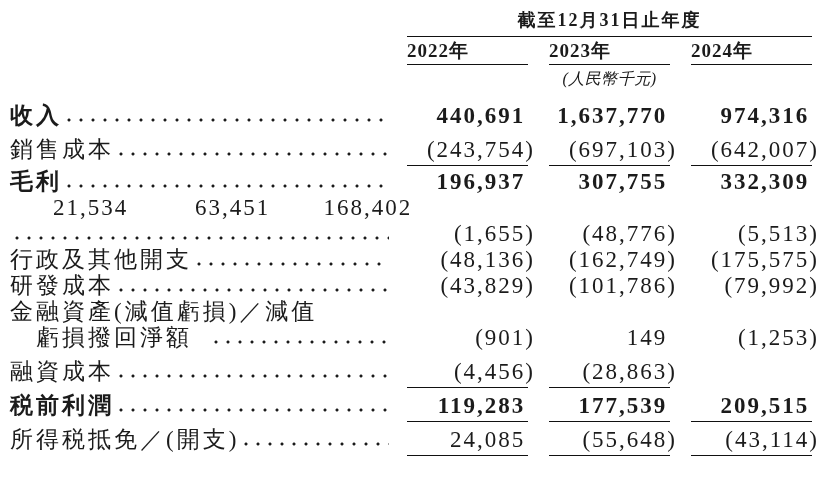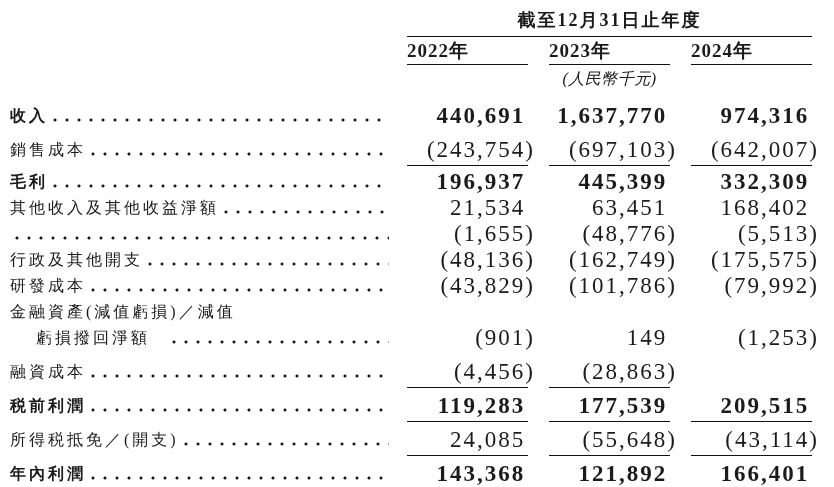--- a/index.html
+++ b/index.html
@@ -25,21 +25,21 @@
   }
   .hdr-note{
     margin-left:549px;width:121px;text-align:center;
     font-style:italic;font-size:16px;margin-top:7px;letter-spacing:0.5px;
   }
   
   #table-body{margin-top:13px;}
   .row{display:flex;padding-left:10px;line-height:25px;margin-bottom:1px;}
   .labelarea{width:385px;display:flex;margin-right:12px;}
   .labelarea.indent{padding-left:26px;width:359px;gap:17px;}
-  .label{font-size:16px;letter-spacing:3px;white-space:nowrap;}
+  .label{font-size:23px;letter-spacing:3px;white-space:nowrap;}
   .leader{
     flex:1;height:4px;align-self:flex-end;margin:0 6px 6px 5px;
     background-image:radial-gradient(circle at 2px 2px,#1b1b1b 1.4px,transparent 1.7px);
     background-size:12px 4px;background-repeat:repeat-x;background-position:left bottom;
   }
   .cell{
     width:128px;text-align:right;font-size:23px;letter-spacing:2px;
     position:relative;white-space:nowrap;
   }
   .cell + .cell{margin-left:14px;}
@@ -90,28 +90,24 @@
         <div class="cell rb"><span>(243,754)</span></div>
         <div class="cell rb"><span>(697,103)</span></div>
         <div class="cell rb"><span>(642,007)</span></div>
       </div>
       <div class="row bold">
         <div class="labelarea">
           <span class="label">毛利</span>
           <span class="leader"></span>
         </div>
         <div class="cell"><span>196,937</span><span class="ghost">)</span></div>
-        <div class="cell"><span>445,399</span><span class="ghost">)</span></div>
+        <div class="cell"><span>307,755</span><span class="ghost">)</span></div>
         <div class="cell"><span>332,309</span><span class="ghost">)</span></div>
       </div>
       <div class="row">
-        <div class="labelarea">
-          <span class="label">其他收入及其他收益淨額</span>
-          <span class="leader"></span>
-        </div>
         <div class="cell"><span>21,534</span><span class="ghost">)</span></div>
         <div class="cell"><span>63,451</span><span class="ghost">)</span></div>
         <div class="cell"><span>168,402</span><span class="ghost">)</span></div>
       </div>
       <div class="row">
         <div class="labelarea">
           <span class="leader"></span>
         </div>
         <div class="cell"><span>(1,655)</span></div>
         <div class="cell"><span>(48,776)</span></div>
@@ -171,24 +167,15 @@
       </div>
       <div class="row rule-single">
         <div class="labelarea">
           <span class="label">所得税抵免／(開支)</span>
           <span class="leader"></span>
         </div>
         <div class="cell rb"><span>24,085</span><span class="ghost">)</span></div>
         <div class="cell rb"><span>(55,648)</span></div>
         <div class="cell rb"><span>(43,114)</span></div>
       </div>
-      <div class="row bold rule-double">
-        <div class="labelarea">
-          <span class="label">年內利潤</span>
-          <span class="leader"></span>
-        </div>
-        <div class="cell rb2"><span>143,368</span><span class="ghost">)</span></div>
-        <div class="cell rb2"><span>121,892</span><span class="ghost">)</span></div>
-        <div class="cell rb2"><span>166,401</span><span class="ghost">)</span></div>
-      </div>
     </div>
 
 </div>
 
 </body></html>

